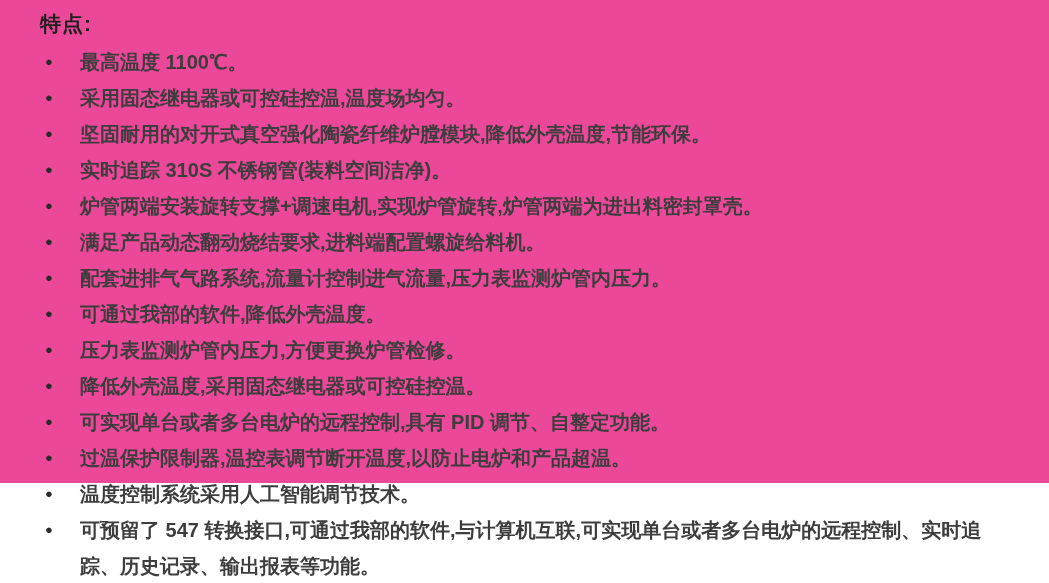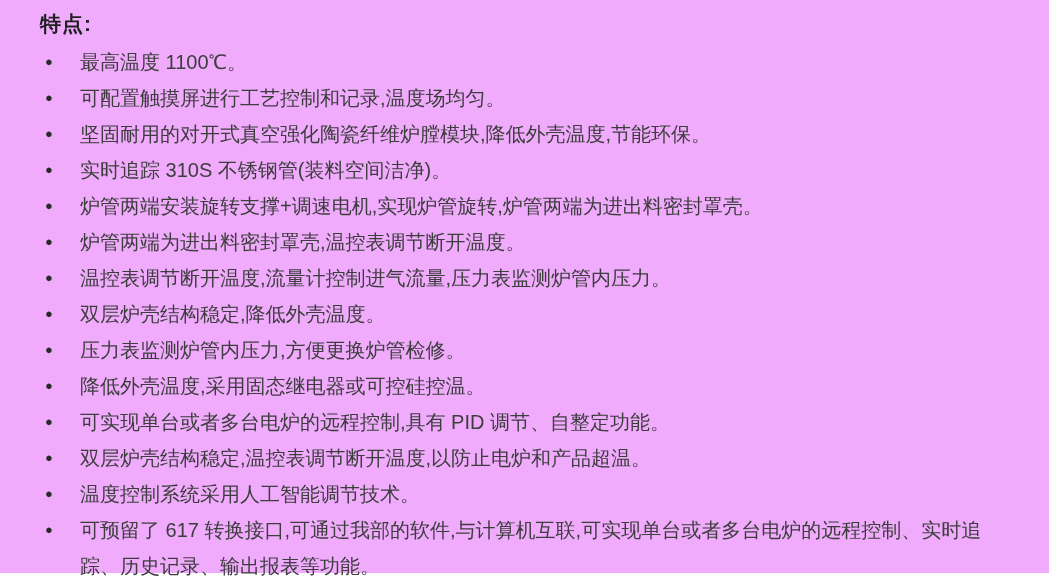--- a/index.html
+++ b/index.html
@@ -10,23 +10,23 @@
   body {
     width: 1049px;
     height: 583px;
     overflow: hidden;
     font-family: "Liberation Sans", sans-serif;
     -webkit-font-smoothing: antialiased;
   }
   .doc {
     box-sizing: border-box;
     width: 1049px;
-    height: 573px;
+    height: 483px;
     padding: 8px 28px 0 40px;
-    background: #f0abfc;
+    background: #ec4899;
   }
   .doc-title {
     font-size: 21px;
     font-weight: bold;
     color: #1f1f1f;
     line-height: 32px;
     letter-spacing: 1px;
   }
   .feature-list {
     list-style: none;
@@ -44,93 +44,94 @@
     flex: 0 0 40px;
     box-sizing: border-box;
     padding-left: 5px;
     font-size: 13px;
     line-height: 36px;
     color: #2b2b2b;
   }
   .feature-text {
     flex: 1 1 auto;
     min-width: 0;
+    font-weight: bold;
   }
 </style>
 </head>
 <body>
 
 <div class="doc">
   <div class="doc-title">特点:</div>
 
   <ul class="feature-list">
 
       <li class="feature-item">
         <span class="bullet">●</span>
         <span class="feature-text">最高温度 1100℃。</span>
       </li>
 
       <li class="feature-item">
         <span class="bullet">●</span>
-        <span class="feature-text">可配置触摸屏进行工艺控制和记录,温度场均匀。</span>
+        <span class="feature-text">采用固态继电器或可控硅控温,温度场均匀。</span>
       </li>
 
       <li class="feature-item">
         <span class="bullet">●</span>
         <span class="feature-text">坚固耐用的对开式真空强化陶瓷纤维炉膛模块,降低外壳温度,节能环保。</span>
       </li>
 
       <li class="feature-item">
         <span class="bullet">●</span>
         <span class="feature-text">实时追踪 310S 不锈钢管(装料空间洁净)。</span>
       </li>
 
       <li class="feature-item">
         <span class="bullet">●</span>
         <span class="feature-text">炉管两端安装旋转支撑+调速电机,实现炉管旋转,炉管两端为进出料密封罩壳。</span>
       </li>
 
       <li class="feature-item">
         <span class="bullet">●</span>
-        <span class="feature-text">炉管两端为进出料密封罩壳,温控表调节断开温度。</span>
+        <span class="feature-text">满足产品动态翻动烧结要求,进料端配置螺旋给料机。</span>
       </li>
 
       <li class="feature-item">
         <span class="bullet">●</span>
-        <span class="feature-text">温控表调节断开温度,流量计控制进气流量,压力表监测炉管内压力。</span>
+        <span class="feature-text">配套进排气气路系统,流量计控制进气流量,压力表监测炉管内压力。</span>
       </li>
 
       <li class="feature-item">
         <span class="bullet">●</span>
-        <span class="feature-text">双层炉壳结构稳定,降低外壳温度。</span>
+        <span class="feature-text">可通过我部的软件,降低外壳温度。</span>
       </li>
 
       <li class="feature-item">
         <span class="bullet">●</span>
         <span class="feature-text">压力表监测炉管内压力,方便更换炉管检修。</span>
       </li>
 
       <li class="feature-item">
         <span class="bullet">●</span>
         <span class="feature-text">降低外壳温度,采用固态继电器或可控硅控温。</span>
       </li>
 
       <li class="feature-item">
         <span class="bullet">●</span>
         <span class="feature-text">可实现单台或者多台电炉的远程控制,具有 PID 调节、自整定功能。</span>
       </li>
 
       <li class="feature-item">
         <span class="bullet">●</span>
-        <span class="feature-text">双层炉壳结构稳定,温控表调节断开温度,以防止电炉和产品超温。</span>
+        <span class="feature-text">过温保护限制器,温控表调节断开温度,以防止电炉和产品超温。</span>
       </li>
 
       <li class="feature-item">
         <span class="bullet">●</span>
         <span class="feature-text">温度控制系统采用人工智能调节技术。</span>
       </li>
 
       <li class="feature-item">
         <span class="bullet">●</span>
-        <span class="feature-text">可预留了 617 转换接口,可通过我部的软件,与计算机互联,可实现单台或者多台电炉的远程控制、实时追踪、历史记录、输出报表等功能。</span>
+        <span class="feature-text">可预留了 547 转换接口,可通过我部的软件,与计算机互联,可实现单台或者多台电炉的远程控制、实时追踪、历史记录、输出报表等功能。</span>
       </li>
     </ul>
 </div>
 
 </body></html>

